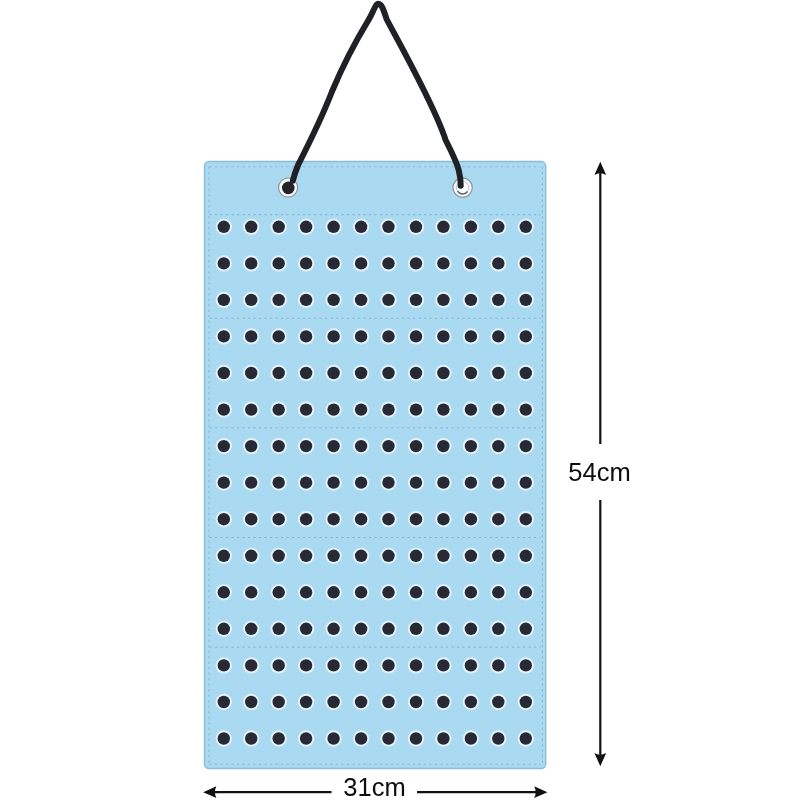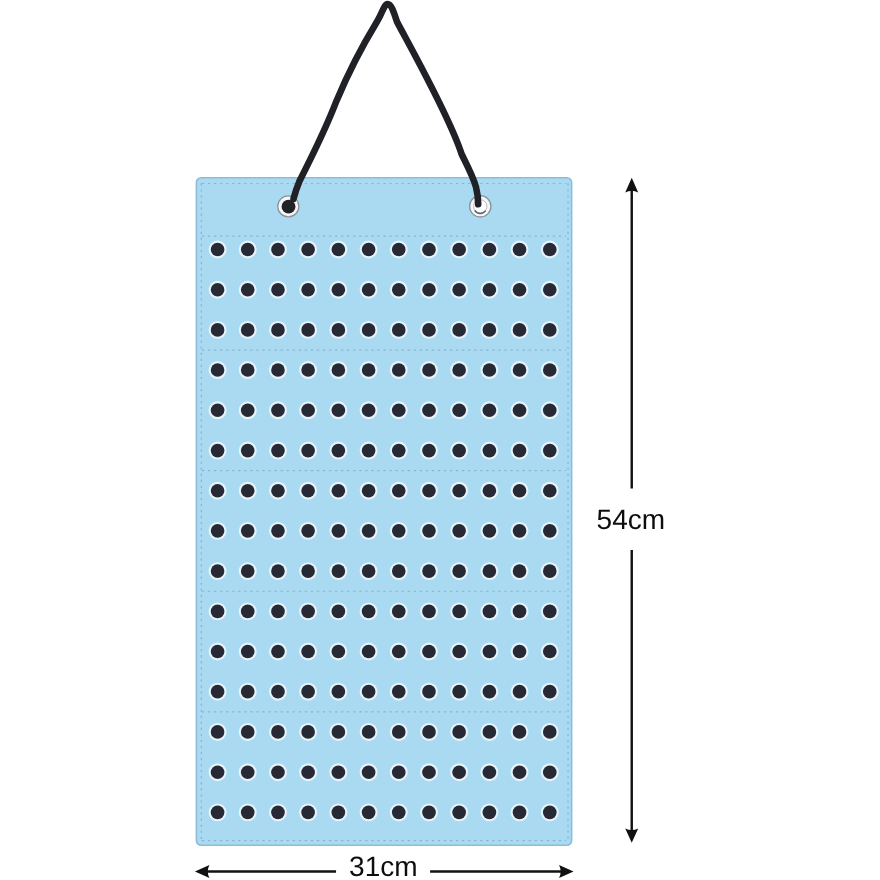--- a/index.html
+++ b/index.html
@@ -1,16 +1,16 @@
 <!DOCTYPE html>
 <html><head>
 <meta charset="utf-8">
 <style>
   html,body { margin:0; padding:0; background:#ffffff; }
-  .wrap { width:636px; height:800px; position:relative; }
+  .wrap { width:636px; height:800px; position:relative;padding-left:26px; }
   text { font-family:"Liberation Sans", sans-serif; }
   svg { display:block; }
 </style>
 </head>
 <body>
 <div class="wrap">
 <svg width="800" height="800" viewBox="0 0 800 800" xmlns="http://www.w3.org/2000/svg">
 
 <rect x="0" y="0" width="800" height="800" fill="#ffffff"></rect>
 

